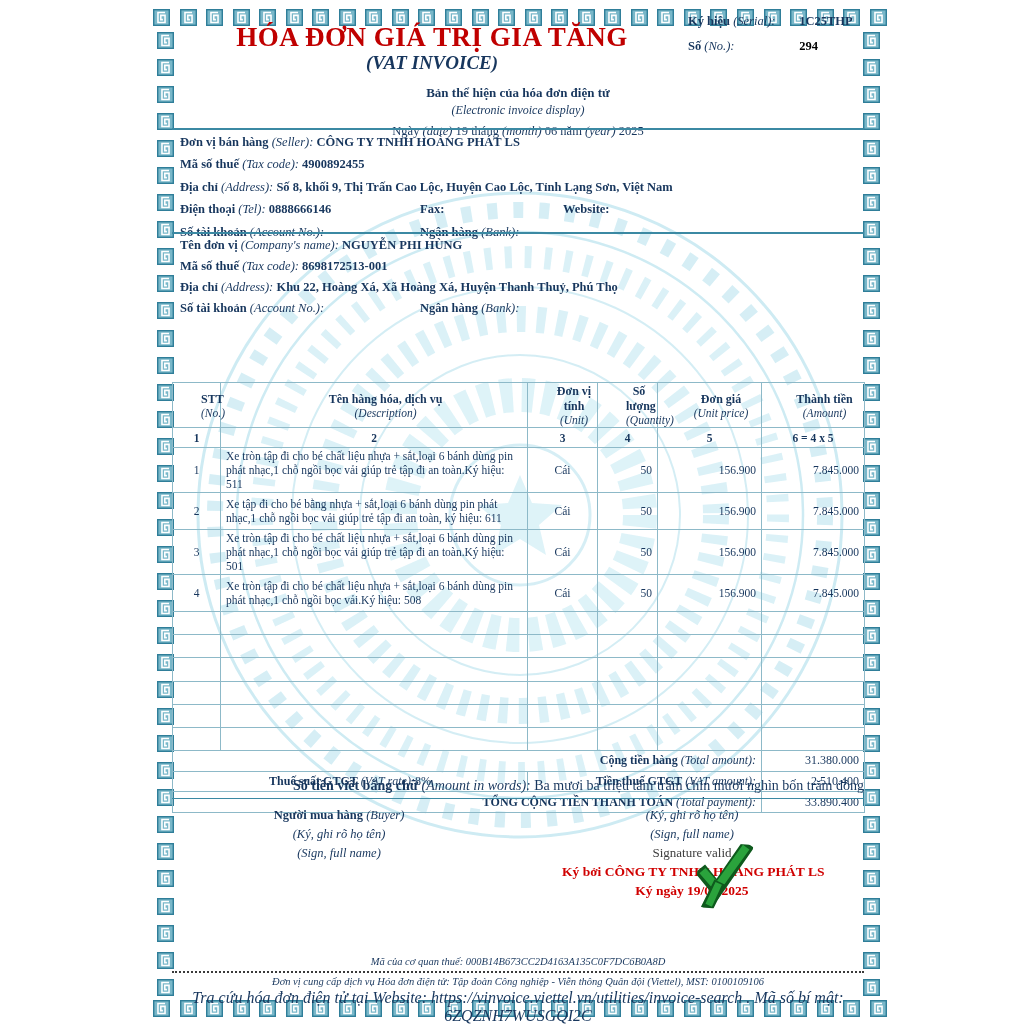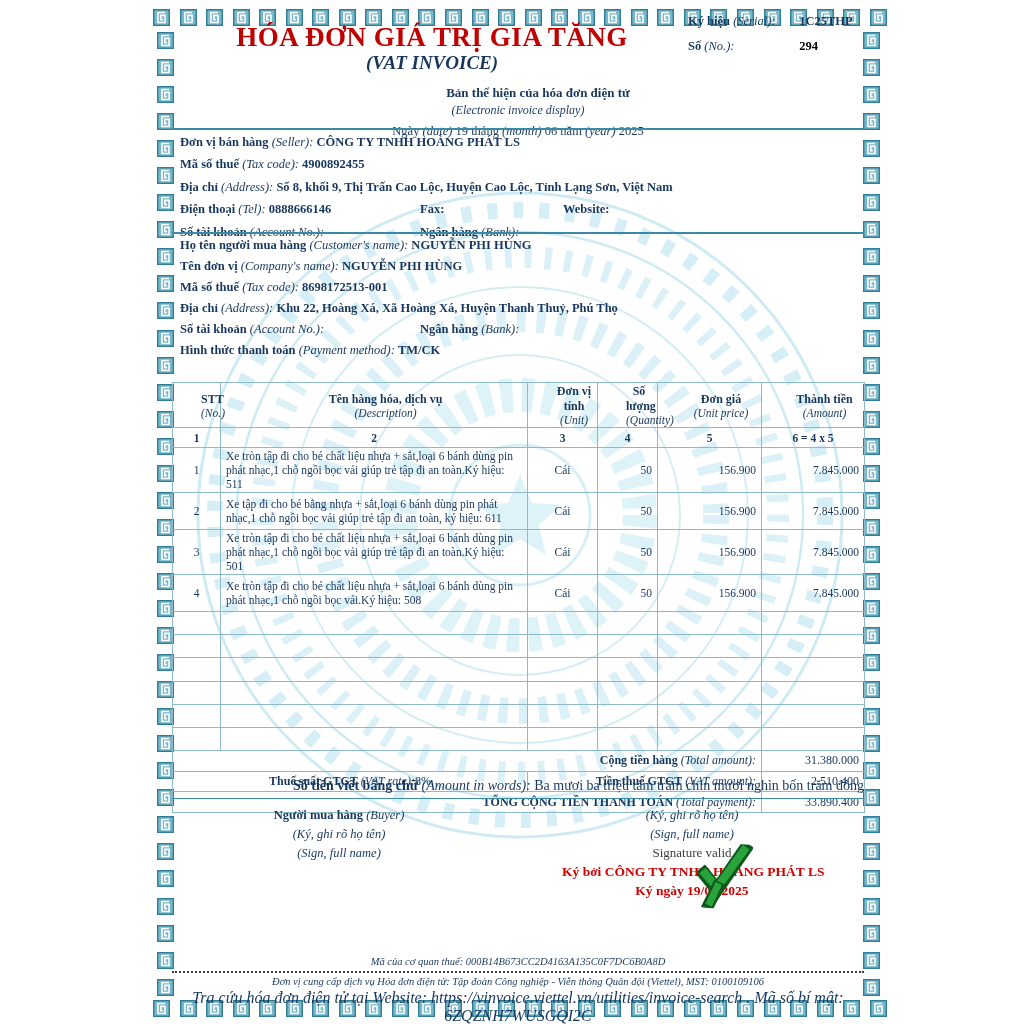--- a/index.html
+++ b/index.html
@@ -12,21 +12,21 @@
   .strip svg{flex:0 0 auto;}
   
   .watermark{position:absolute;left:180px;top:175px;width:680px;height:680px;opacity:.85;pointer-events:none;}
   
   .content{position:absolute;left:172px;top:0;width:692px;}
   .hline{position:absolute;left:0;width:692px;border-top:2px solid #3b89a3;}
   .title{position:absolute;left:0;top:22px;width:520px;text-align:center;
          color:#c00000;font-size:27px;font-weight:bold;letter-spacing:.5px;}
   .subtitle{position:absolute;left:0;top:52px;width:520px;text-align:center;
             font-size:19px;font-weight:bold;font-style:italic;}
-  .disp1{position:absolute;left:0;top:85px;width:692px;text-align:center;font-size:13px;font-weight:bold;padding-left:20px;}
+  .disp1{position:absolute;left:0;top:85px;width:692px;text-align:center;font-size:13px;font-weight:bold;}
   .disp2{position:absolute;left:0;top:103px;width:692px;text-align:center;font-size:12px;font-style:italic;}
   .dateline{position:absolute;left:0;top:124px;width:692px;text-align:center;font-size:12.5px;}
   .dateline i{font-style:italic;}
   .serialbox{position:absolute;left:516px;top:14px;font-size:12.5px;}
   .serialbox .srow{height:25px;}
   .serialbox .slbl{display:inline-block;width:108px;}
   .serialbox b.navy{color:#17365d;}
   .serialbox b.red{color:#000000;}
   .sec{position:absolute;left:0;width:692px;}
   .row{position:relative;padding-left:8px;white-space:nowrap;}
@@ -656,42 +656,34 @@
       <div class="row">
         <span class="lbl"><b>Số tài khoản</b> <i>(Account No.):</i></span>
         <span class="at248 lbl"><b>Ngân hàng</b> <i>(Bank):</i></span>
       </div>
     </div>
 
     <div class="hline" style="top:232px"></div>
 
     <div class="sec sec-buyer fs" style="top:235px">
       <div class="row">
-        <span class="lbl"><b>Họ tên người mua hàng</b> <i>(Customer's name):</i></span>
-        <span class="val">NGUYỄN PHI HÙNG</span>
-      </div>
-      <div class="row">
         <span class="lbl"><b>Tên đơn vị</b> <i>(Company's name):</i></span>
         <span class="val">NGUYỄN PHI HÙNG</span>
       </div>
       <div class="row">
         <span class="lbl"><b>Mã số thuế</b> <i>(Tax code):</i></span>
         <span class="val">8698172513-001</span>
       </div>
       <div class="row">
         <span class="lbl"><b>Địa chỉ</b> <i>(Address):</i></span>
         <span class="val">Khu 22, Hoàng Xá, Xã Hoàng Xá, Huyện Thanh Thuỷ, Phú Thọ</span>
       </div>
       <div class="row">
         <span class="lbl"><b>Số tài khoản</b> <i>(Account No.):</i></span>
         <span class="at248 lbl"><b>Ngân hàng</b> <i>(Bank):</i></span>
-      </div>
-      <div class="row">
-        <span class="lbl"><b>Hình thức thanh toán</b> <i>(Payment method):</i></span>
-        <span class="val">TM/CK</span>
       </div>
     </div>
 
     <table class="items">
       <colgroup>
         <col style="width:48px">
           <col style="width:307px">
           <col style="width:70px">
         <col style="width:60px">
           <col style="width:104px">

